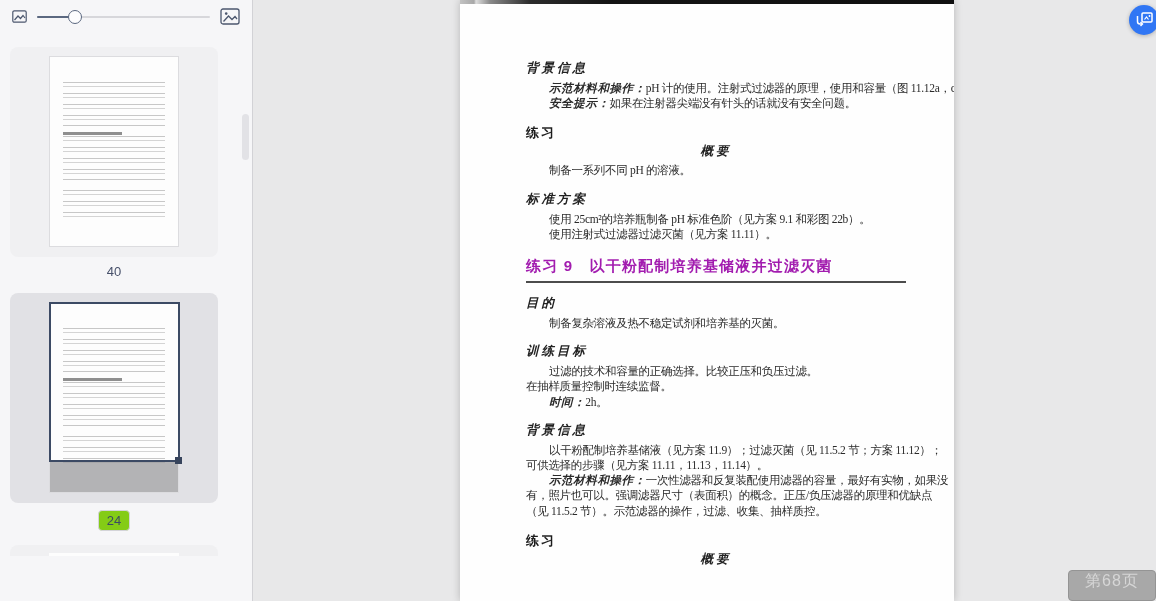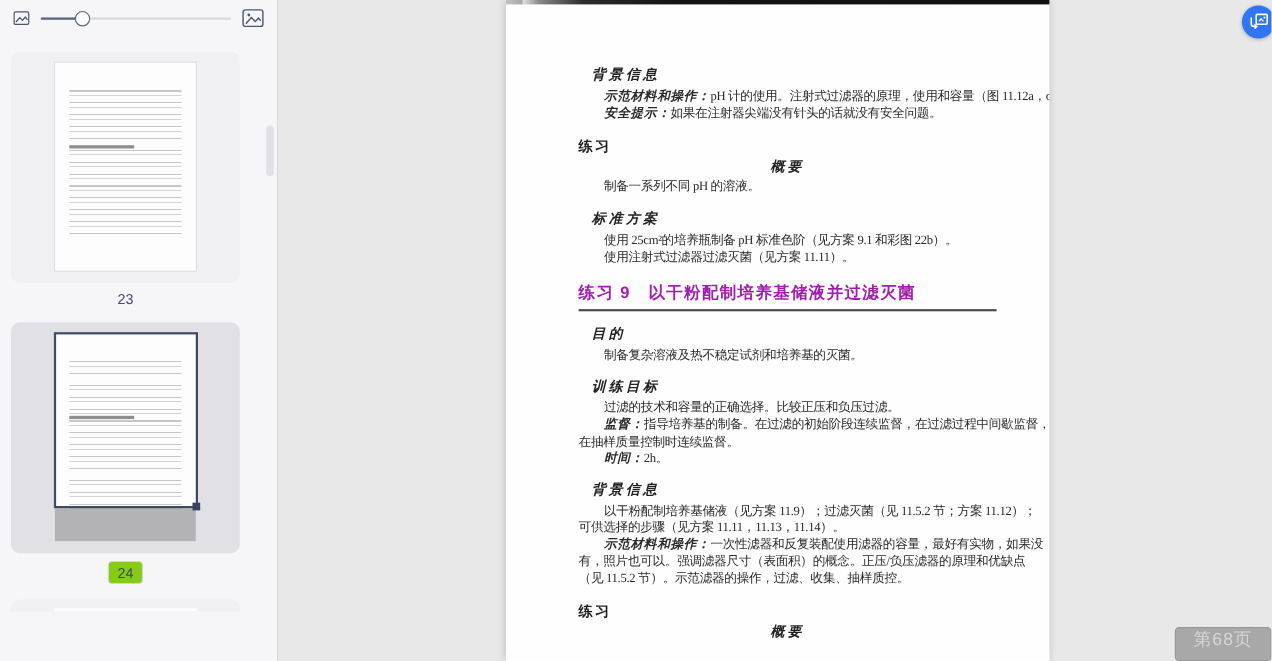--- a/index.html
+++ b/index.html
@@ -61,21 +61,21 @@
   .main { position:relative; flex:1; height:601px; background:#e8e8e9; overflow:hidden; }
   .doc-page { position:absolute; left:207px; top:0; width:494px; height:601px;
     background:#fefefe; box-shadow:0 0 8px rgba(0,0,0,0.22); }
   .scan-edge { position:absolute; top:0; left:0; right:0; height:4px;
     background:linear-gradient(90deg,#c2c2c2 0,#a8a8a8 14px,#dedede 16px,
       #8a8a8a 30px,#2c2c2c 70px,#141414 150px,#101010 100%); }
   .doc-content { position:absolute; inset:0; padding:48px 48px 0 66px; overflow:hidden;
     color:#272727; }
   .h-kai { font-family:"Liberation Serif","DejaVu Serif",serif; font-style:italic;
     font-weight:bold; font-size:12.5px; letter-spacing:3px; color:#222;
-    margin:12px 12px 4px; }
+    margin:12px 0 4px; }
   .h-kai.tight { margin:1px 0 3px;text-align:center; }
   .h-hei { font-family:"Liberation Sans","DejaVu Sans",sans-serif; font-weight:bold;
     font-size:13px; letter-spacing:2px; color:#1d1d1d; margin:13px 0 0; }
   .h-title { font-family:"Liberation Sans","DejaVu Sans",sans-serif; font-weight:bold;
     font-size:15px; letter-spacing:1.2px; color:#a21caf;
     border-bottom:2.5px solid #4c4c4c; padding-bottom:5px; margin:15px 0 12px; }
   .line { font-family:"Liberation Serif","DejaVu Serif",serif; font-size:11.5px;
     letter-spacing:-0.3px; line-height:15.2px; color:#2a2a2a; white-space:nowrap; }
   .line.indent { text-indent:23px; }
   .line .lead { font-style:italic; font-weight:bold; letter-spacing:0.6px; }
@@ -118,21 +118,21 @@
       </button>
     </div>
 
     <div class="thumb-list">
       <div class="thumb-card">
         <div class="mini-page">
           <div class="mini-text"></div>
         </div>
       </div>
       <div class="page-label">
-        <span>23</span>
+        <span>40</span>
       </div>
 
       <div class="thumb-card selected">
         <div class="mini-page">
           <div class="mini-text"></div>
           <div class="mini-dim"></div>
           <div class="mini-viewport"></div>
         </div>
       </div>
       <div class="page-label">
@@ -158,21 +158,20 @@
           <div class="h-kai tight">概要</div>
           <div class="line indent">制备一系列不同 pH 的溶液。</div>
           <div class="h-kai">标准方案</div>
           <div class="line indent">使用 25cm²的培养瓶制备 pH 标准色阶（见方案 9.1 和彩图 22b）。</div>
           <div class="line indent">使用注射式过滤器过滤灭菌（见方案 11.11）。</div>
           <div class="h-title">练习 9　以干粉配制培养基储液并过滤灭菌</div>
           <div class="h-kai">目的</div>
           <div class="line indent">制备复杂溶液及热不稳定试剂和培养基的灭菌。</div>
           <div class="h-kai">训练目标</div>
           <div class="line indent">过滤的技术和容量的正确选择。比较正压和负压过滤。</div>
-          <div class="line indent"><span class="lead">监督：</span>指导培养基的制备。在过滤的初始阶段连续监督，在过滤过程中间歇监督，</div>
           <div class="line">在抽样质量控制时连续监督。</div>
           <div class="line indent"><span class="lead">时间：</span>2h。</div>
           <div class="h-kai">背景信息</div>
           <div class="line indent">以干粉配制培养基储液（见方案 11.9）；过滤灭菌（见 11.5.2 节；方案 11.12）；</div>
           <div class="line">可供选择的步骤（见方案 11.11，11.13，11.14）。</div>
           <div class="line indent"><span class="lead">示范材料和操作：</span>一次性滤器和反复装配使用滤器的容量，最好有实物，如果没</div>
           <div class="line">有，照片也可以。强调滤器尺寸（表面积）的概念。正压/负压滤器的原理和优缺点</div>
           <div class="line">（见 11.5.2 节）。示范滤器的操作，过滤、收集、抽样质控。</div>
           <div class="h-hei">练习</div>
           <div class="h-kai tight">概要</div>

